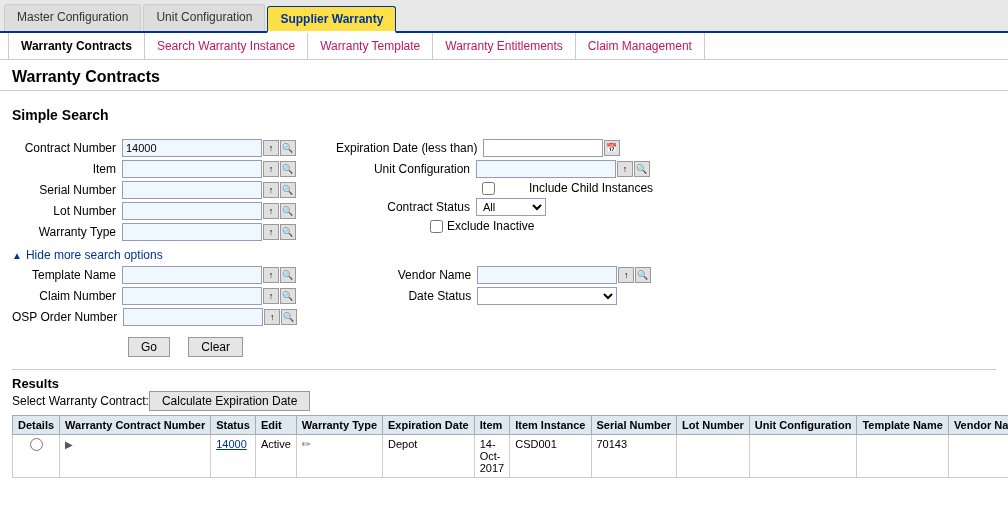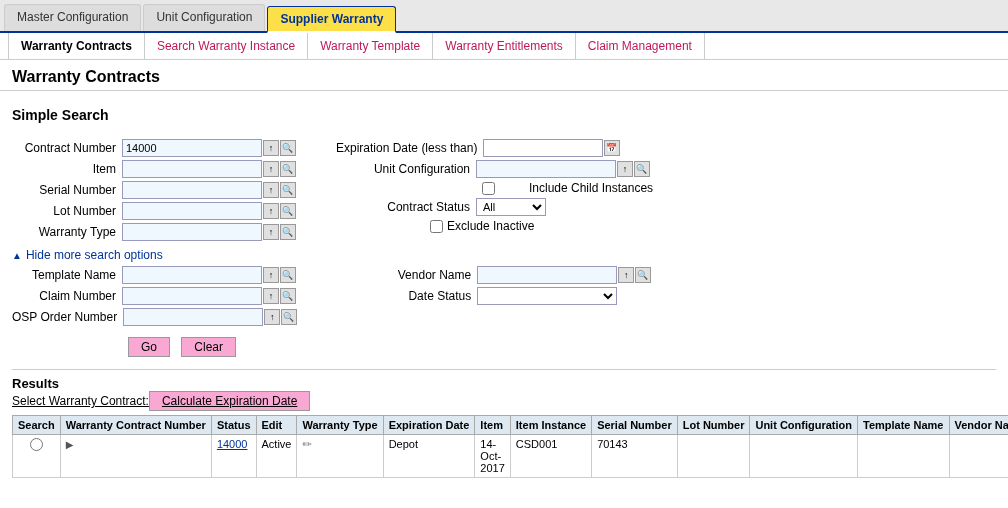--- a/index.html
+++ b/index.html
@@ -33,26 +33,26 @@
     .checkbox-row { display: flex; align-items: center; margin-bottom: 3px; }
     .checkbox-label { font-size: 12px; margin-left: 4px; }
     select.form-select { border: 1px solid #99b; background: #fff; height: 18px; font-size: 11px; padding: 0 2px; width: 70px; }
     select.form-select-wide { border: 1px solid #99b; background: #fff; height: 18px; font-size: 11px; padding: 0 2px; width: 140px; }
 
     
     .toggle-link { color: #003399; cursor: pointer; font-size: 12px; display: flex; align-items: center; margin: 4px 0; }
     .toggle-link-arrow { margin-right: 4px; color: #003399; font-size: 10px; }
 
     
-    .btn { border: 1px solid #999; background: #f9a8d4; padding: 2px 12px; cursor: pointer; font-size: 12px; margin-right: 8px; }
+    .btn { border: 1px solid #999; background: #e5e5e5; padding: 2px 12px; cursor: pointer; font-size: 12px; margin-right: 15px; }
 
     
     .results-section { padding: 4px 12px; }
     .results-title { font-size: 13px; font-weight: bold; border-top: 1px solid #ccc; padding-top: 6px; }
-    .results-toolbar { display: flex; align-items: center; margin-bottom: 4px; font-size: 12px; text-decoration: underline; }
+    .results-toolbar { display: flex; align-items: center; margin-bottom: 4px; font-size: 12px; }
 
     
     .results-table { width: 100%; border-collapse: collapse; font-size: 11px; }
     .results-table th { background: #dde8f0; border: 1px solid #aaa; padding: 3px 5px; text-align: left; font-weight: bold; font-size: 11px; white-space: nowrap; }
     .results-table td { border: 1px solid #ccc; padding: 3px 5px; vertical-align: top; }
     .link-text { color: #003399; cursor: pointer; text-decoration: underline; }
     .radio-cell { text-align: center; }
     .arrow-btn { color: #555; cursor: pointer; font-size: 10px; }
 
     .col-right { display: flex; flex-direction: column; }
@@ -221,21 +221,21 @@
 <div class="results-section">
   <div class="results-title">Results</div>
   <div class="results-toolbar">
     <span>Select Warranty Contract:</span>
     <button class="btn">Calculate Expiration Date</button>
   </div>
 
   <table class="results-table">
     <thead>
       <tr>
-        <th>Search</th>
+        <th>Details</th>
         <th>Warranty Contract Number</th>
         <th>Status</th>
         <th>Edit</th>
         <th>Warranty Type</th>
         <th>Expiration Date</th>
         <th>Item</th>
         <th>Item Instance</th>
         <th>Serial Number</th>
         <th>Lot Number</th>
         <th>Unit Configuration</th>

